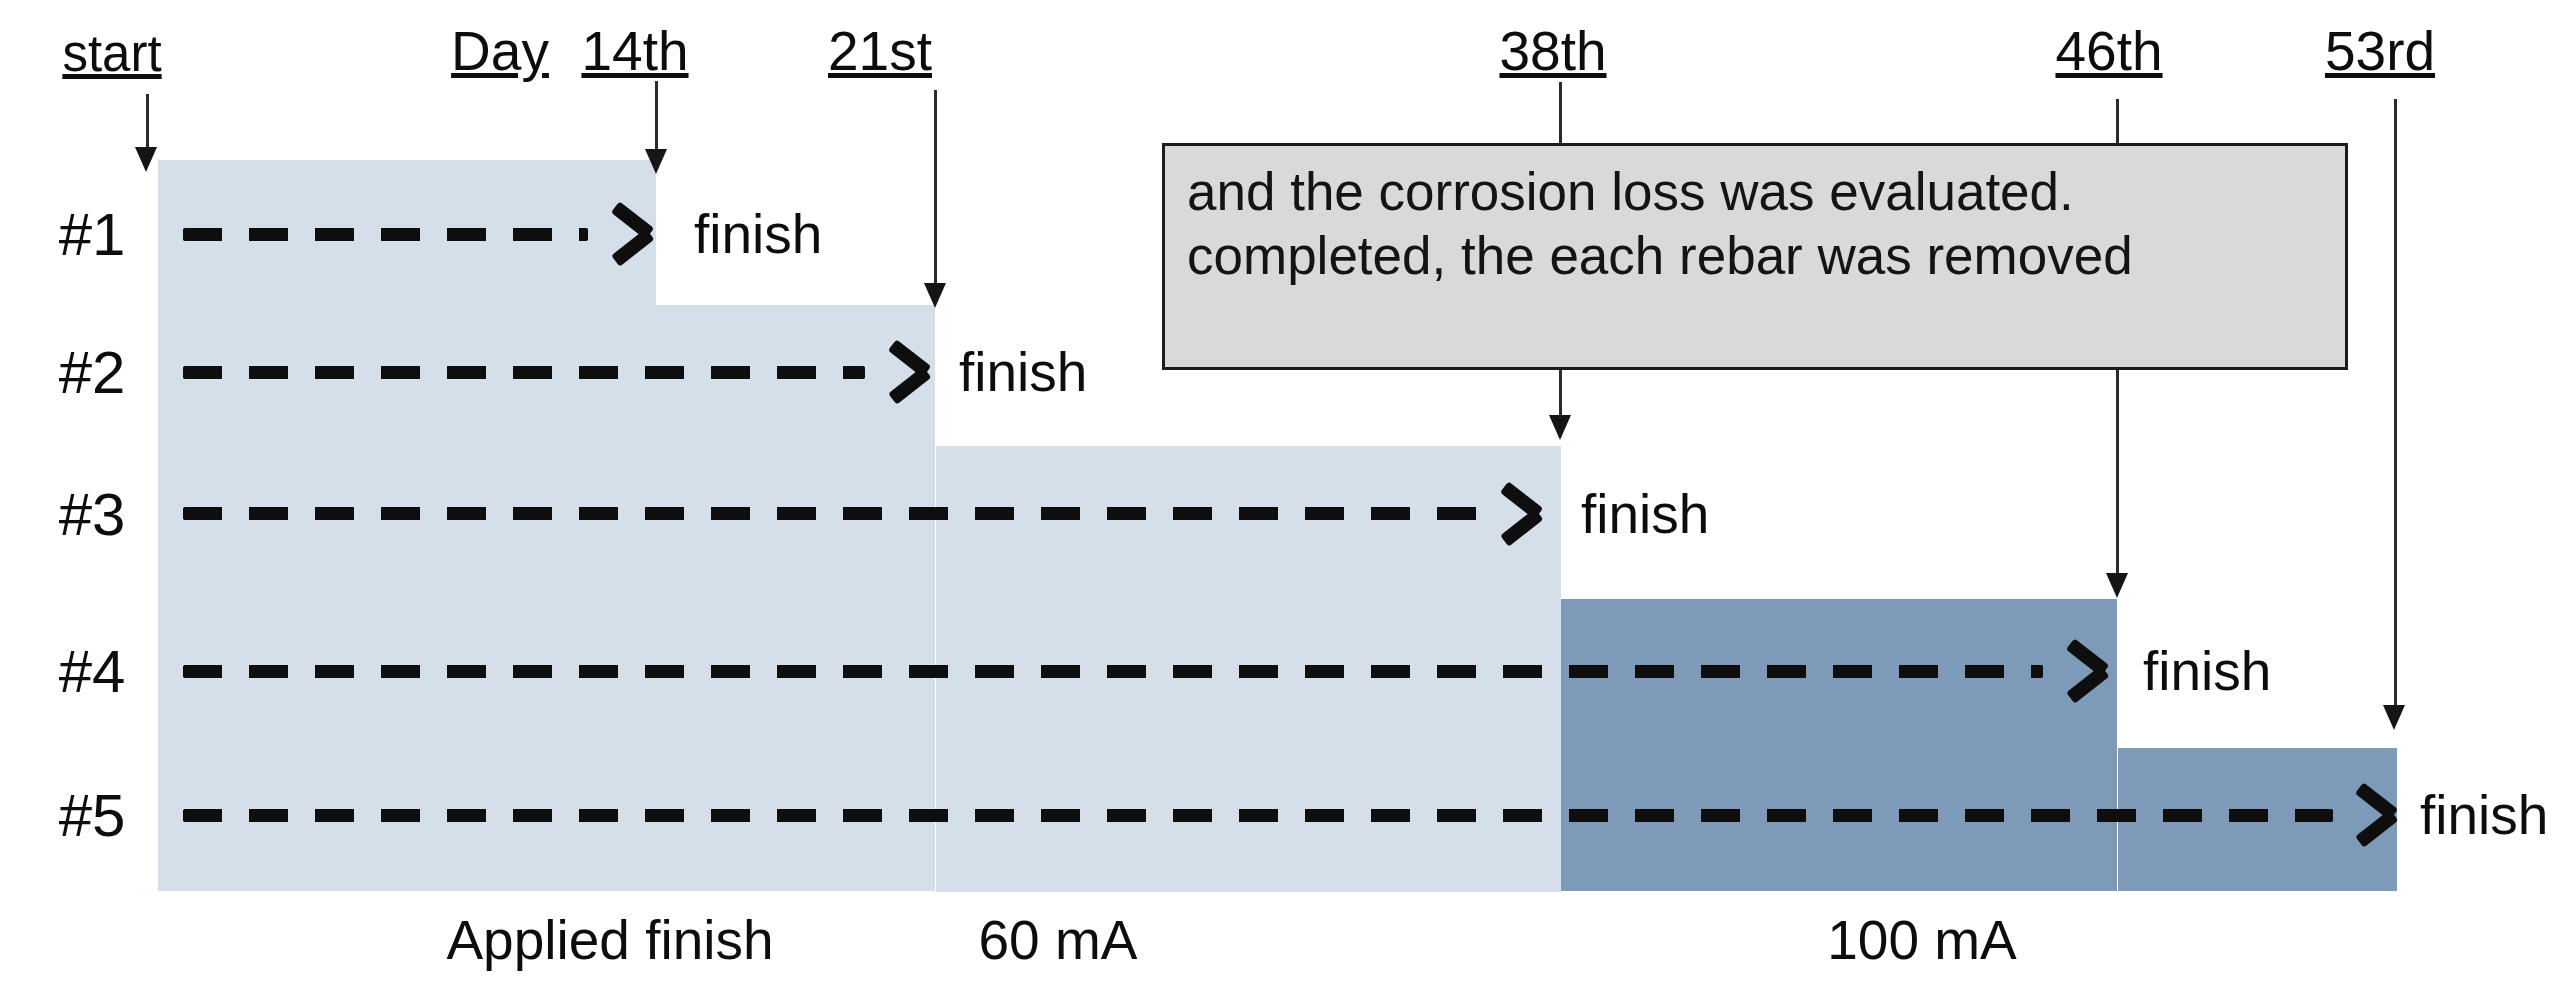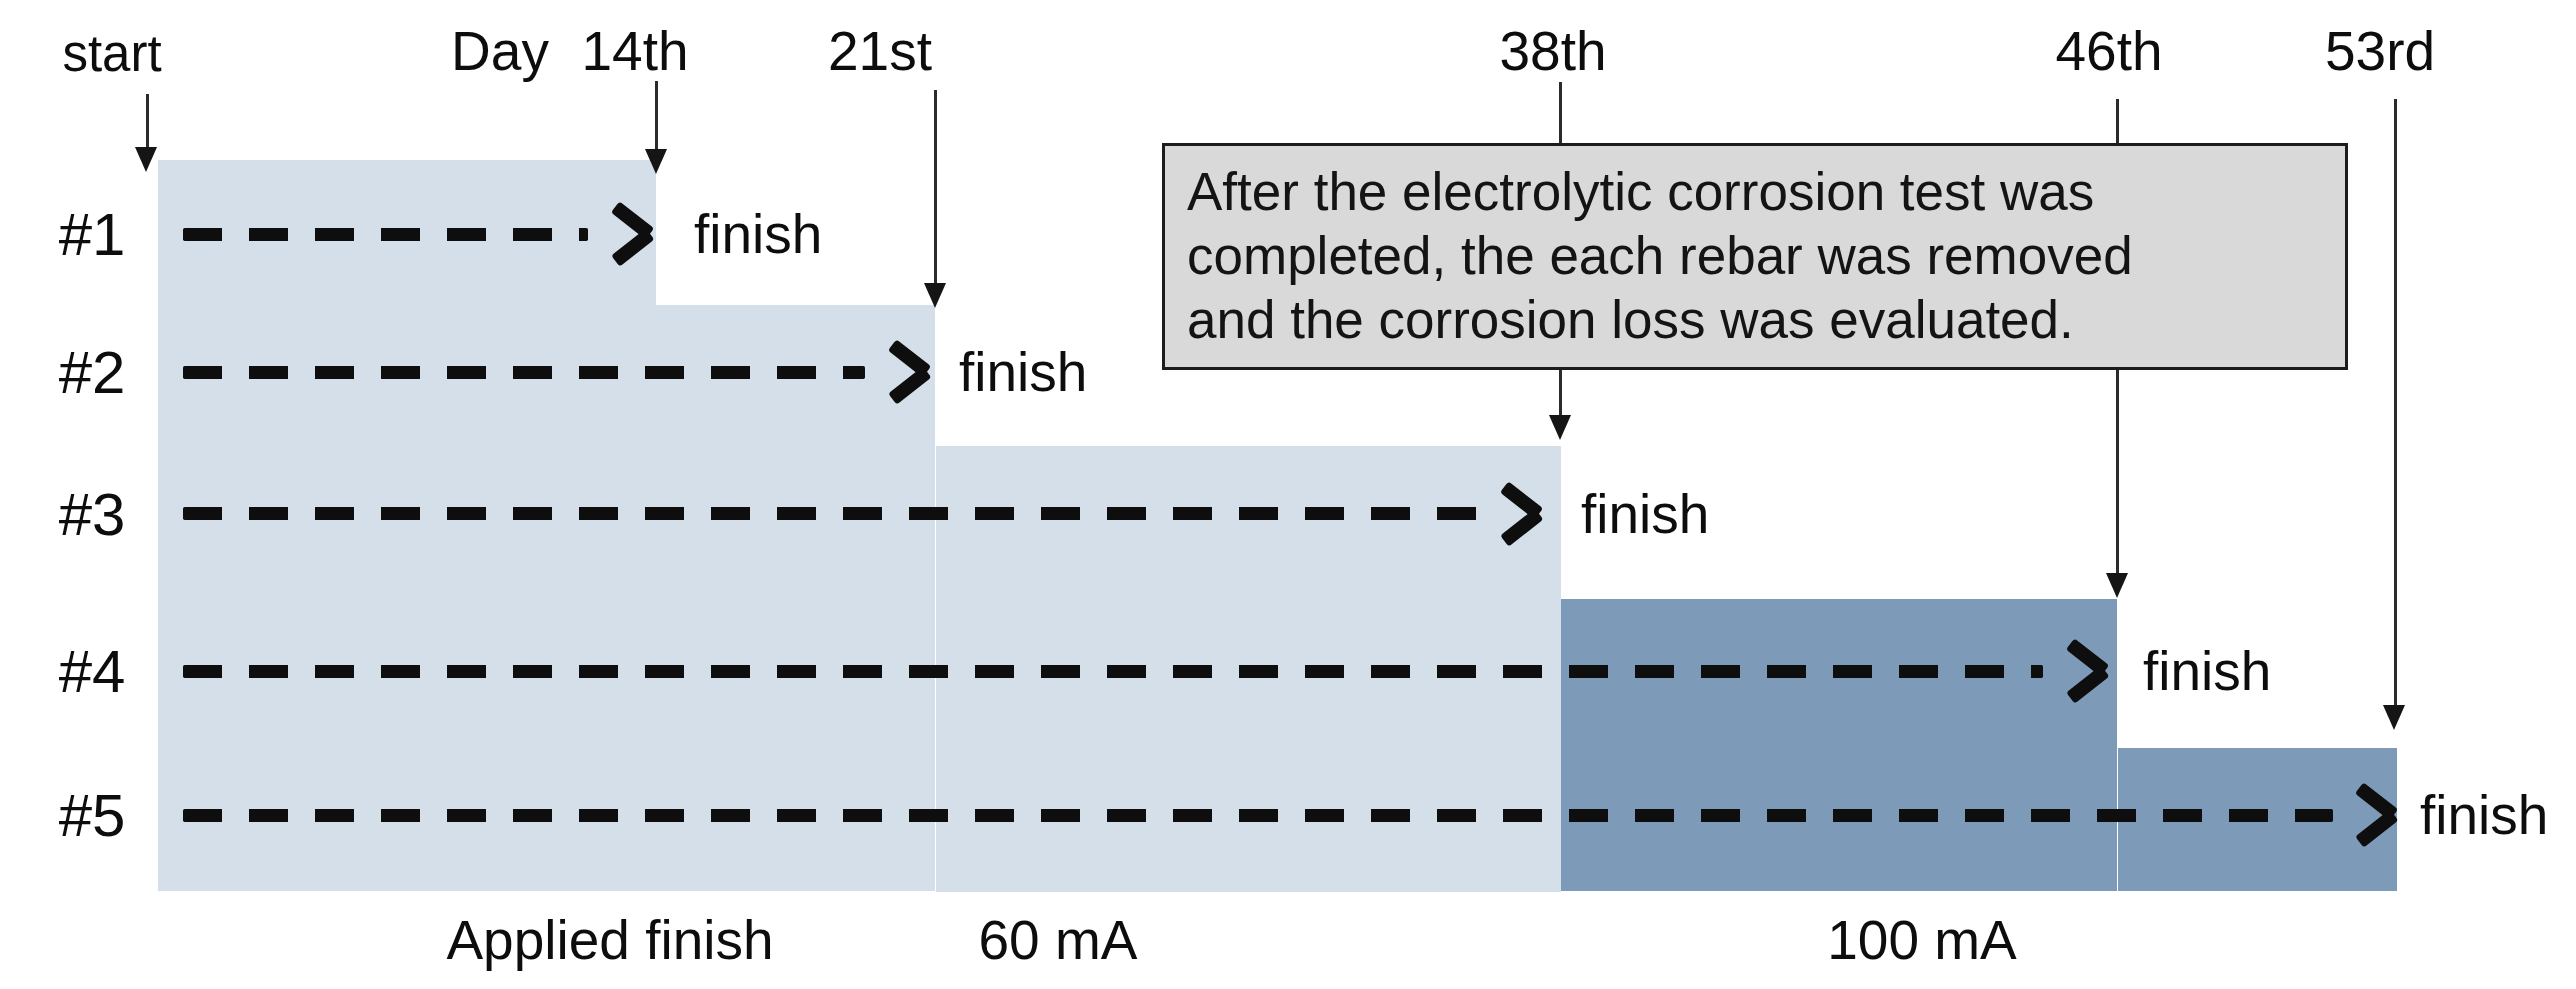--- a/index.html
+++ b/index.html
@@ -8,21 +8,21 @@
     font-family:"Liberation Sans","DejaVu Sans",sans-serif;color:#0d0d0d;
     --band-light:#d5dfe9; --band-dark:#7d9bb9; --annot-bg:#d9d9d9;
   }
   .band{position:absolute;z-index:1;}
   .band.light{background:var(--band-light);}
   .band.dark{background:var(--band-dark);}
   .vline{position:absolute;width:2.6px;background:#2b2b2b;z-index:2;}
   .tri{position:absolute;width:0;height:0;border-left:11px solid transparent;
        border-right:11px solid transparent;border-top:25.6px solid #151515;z-index:2;}
   .tlabel{position:absolute;top:19px;transform:translateX(-50%);font-size:55px;
-          white-space:nowrap;z-index:5;}
+          white-space:nowrap;z-index:5;text-decoration:underline;}
   .tlabel.small{font-size:51px;top:24px;}
   .rlabel{position:absolute;transform:translate(-50%,-50%);font-size:60px;z-index:5;}
   .dash{position:absolute;height:12.8px;z-index:4;border-radius:1.7px;
         background:repeating-linear-gradient(90deg,#0e0e0e 0 39px,transparent 39px 66px);}
   .chev{position:absolute;width:53px;height:60px;transform:translateY(-50%);z-index:4;}
   .chev .s1,.chev .s2{position:absolute;right:1.7px;top:50%;width:44px;height:13.6px;
         margin-top:-6.8px;background:#0e0e0e;border-radius:3.4px;transform-origin:100% 50%;}
   .chev .s1{transform:rotate(-38deg);}
   .chev .s2{transform:rotate(38deg);}
   .finish{position:absolute;transform:translateY(-50%);font-size:55px;
@@ -106,23 +106,22 @@
 
   <div class="rlabel" style="left:92px;top:815px">#5</div>
   <div class="dash" style="left:183px;top:809px;width:2150px"></div>
   <div class="chev" style="left:2343px;top:815px">
       <span class="s1"></span>
       <span class="s2"></span>
     </div>
   <div class="finish" style="left:2420px;top:815px">finish</div>
 
   <div class="note">
-    <div>After the electrolytic corrosion test was</div>
+    <div>and the corrosion loss was evaluated.</div>
     <div>completed, the each rebar was removed</div>
-    <div>and the corrosion loss was evaluated.</div>
   </div>
 
   <div class="flabel" style="left:610px">Applied finish</div>
   <div class="flabel" style="left:1058px">60 mA</div>
   <div class="flabel" style="left:1922px">100 mA</div>
 
 </div>
 
 
 </body></html>

